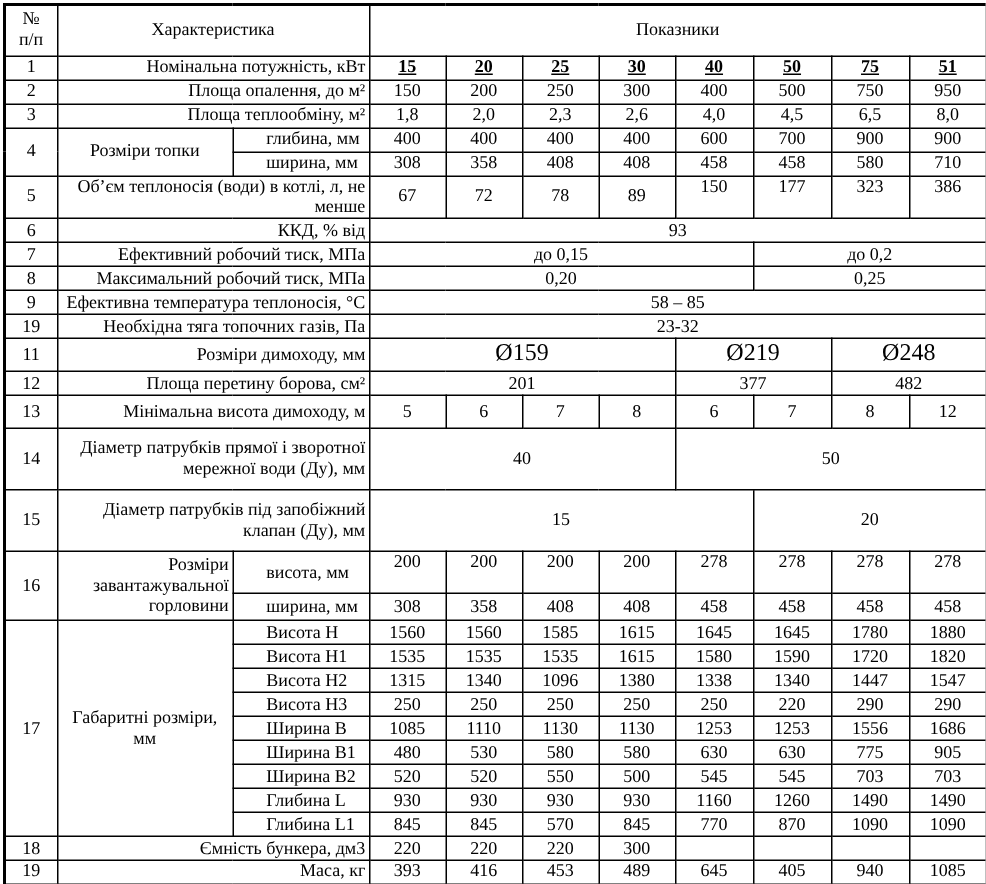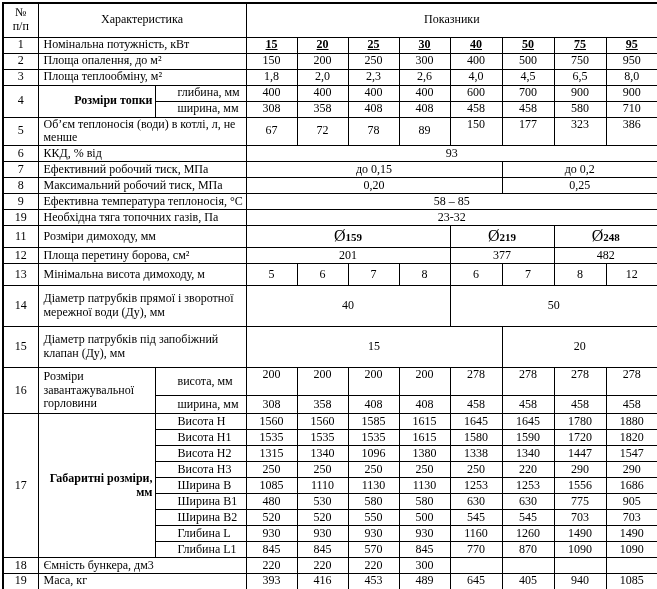--- a/index.html
+++ b/index.html
@@ -18,28 +18,28 @@
     overflow: hidden;
   }
   thead tr { height: 34px; }
   tbody tr { height: 16px; }
   tr.h22 { height: 22px; }
   tr.h41 { height: 41px; }
   tr.h28 { height: 28px; }
   tr.h18 { height: 18px; }
   .num-head { white-space: pre-line; }
   td.num { text-align: center; }
-  td.label { text-align: left; padding-left: 5px; }
-  td.label.center { text-align: right; padding-left: 2px; font-weight: bold; }
+  td.label { text-align: right; padding-left: 5px; }
+  td.label.center { text-align: center; padding-left: 2px; }
   td.sublabel { text-align: left; padding-left: 22px; }
   td.pwr { font-weight: bold; text-decoration: underline; }
   td.vt { vertical-align: top; }
   td.vb { vertical-align: bottom; padding-bottom: 1px; }
   .phi { font-size: 16px; line-height: 1; font-weight: 500; }
-  .dnum { font-size: 11px; font-weight: bold; }
+  .dnum { font-size: 16px; }
 </style>
 </head>
 <body>
 
 <div class="page">
   <table>
     <colgroup>
       <col style="width:35px">
       <col style="width:117px">
       <col style="width:91px">
@@ -64,21 +64,21 @@
         <tr>
           <td class="num" rowspan="1">1</td>
           <td class="label" rowspan="1" colspan="2">Номінальна потужність, кВт</td>
           <td class="pwr">15</td>
           <td class="pwr">20</td>
           <td class="pwr">25</td>
           <td class="pwr">30</td>
           <td class="pwr">40</td>
           <td class="pwr">50</td>
           <td class="pwr">75</td>
-          <td class="pwr">95</td>
+          <td class="pwr">51</td>
         </tr>
         <tr>
           <td class="num" rowspan="1">2</td>
           <td class="label" rowspan="1" colspan="2">Площа опалення, до м²</td>
           <td>150</td>
           <td>200</td>
           <td>250</td>
           <td>300</td>
           <td>400</td>
           <td>500</td>

